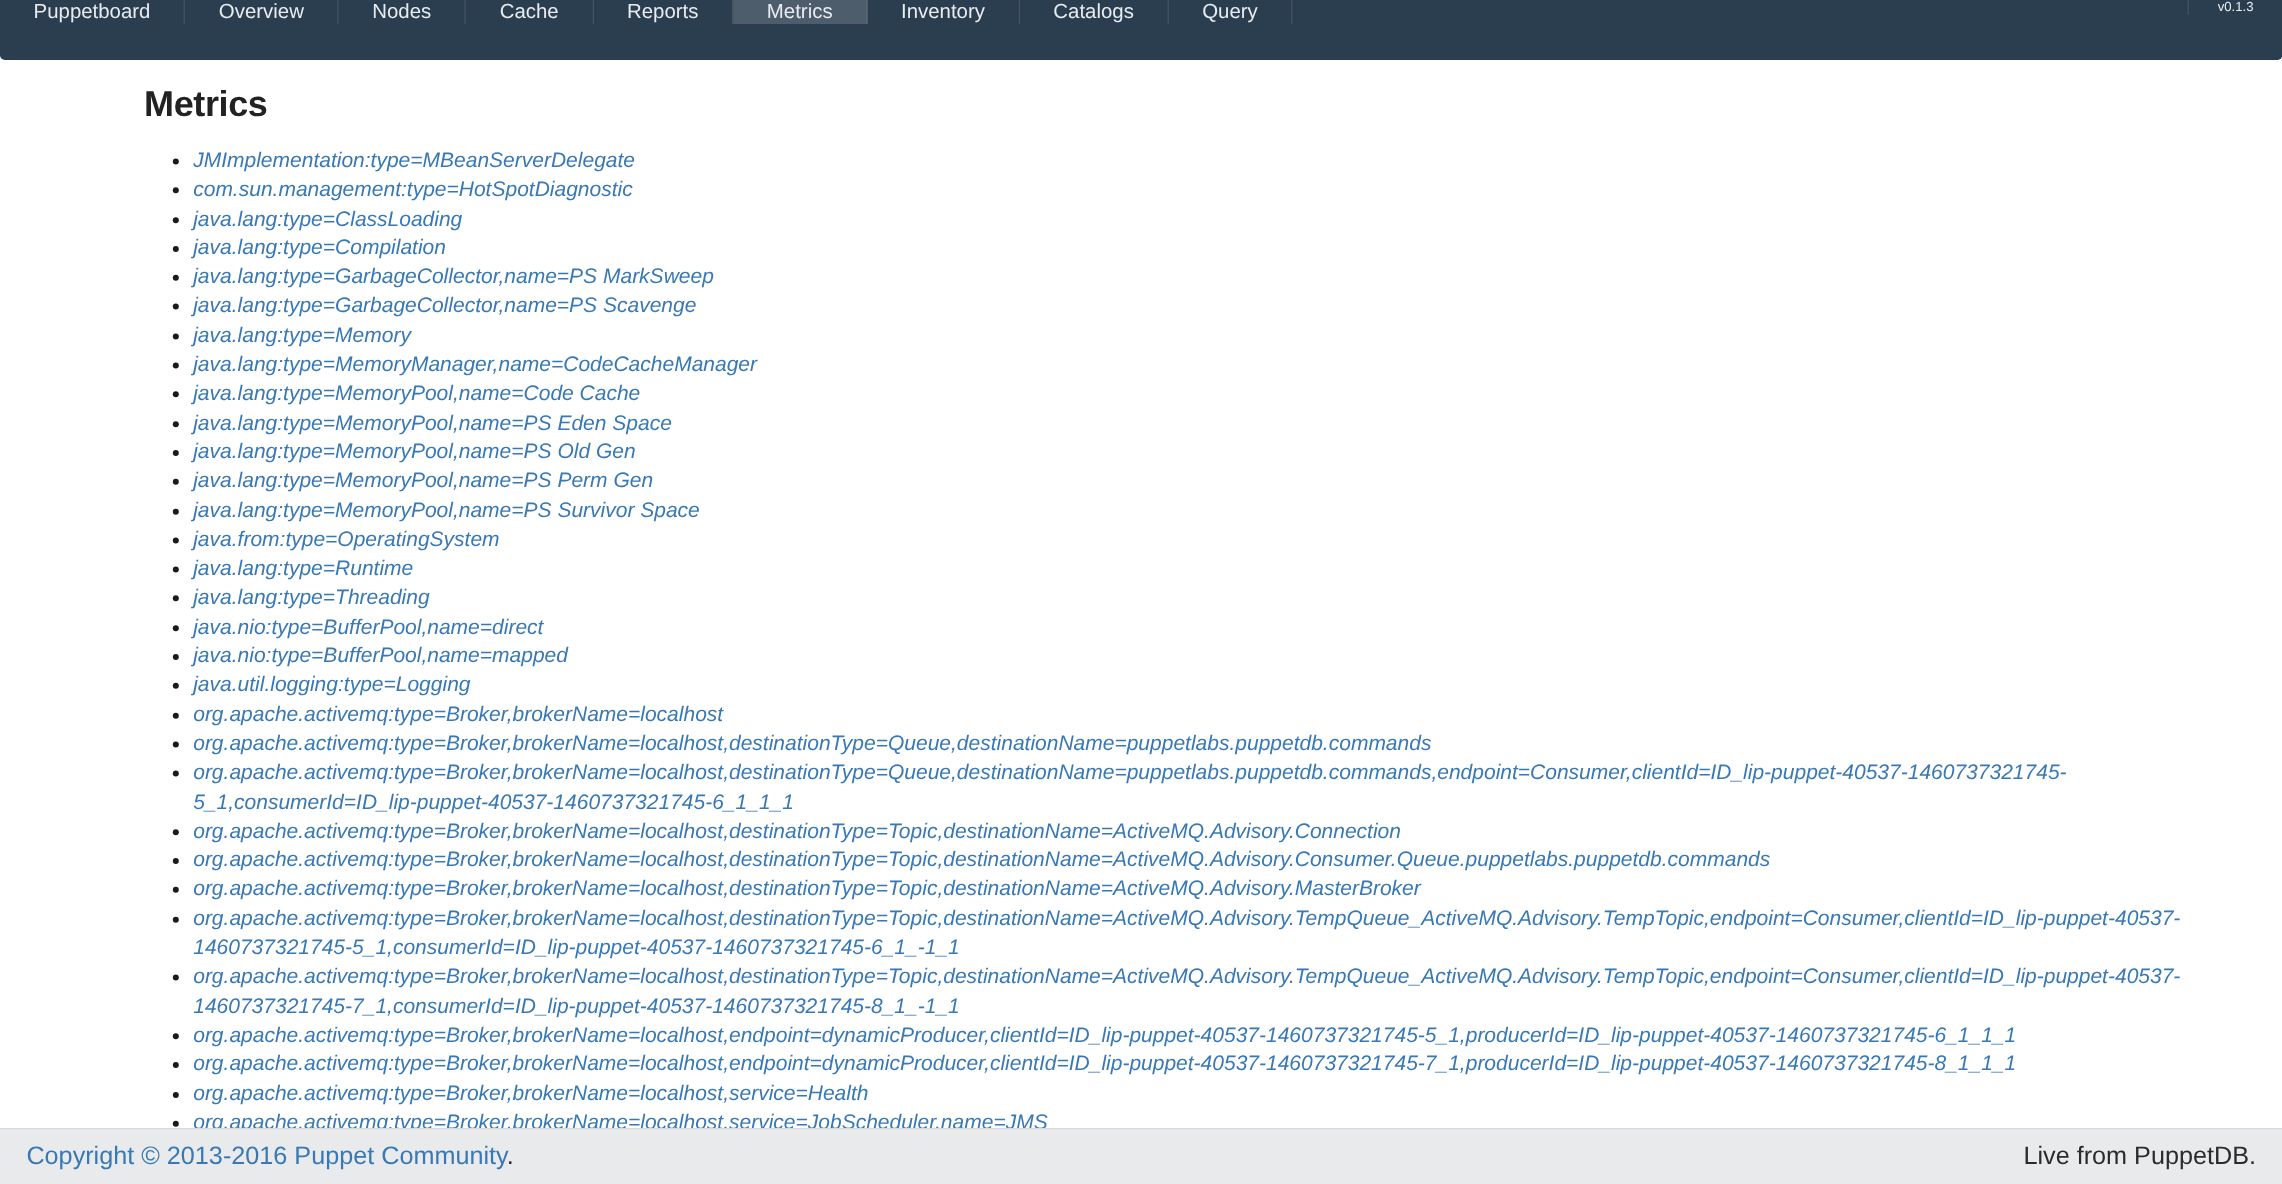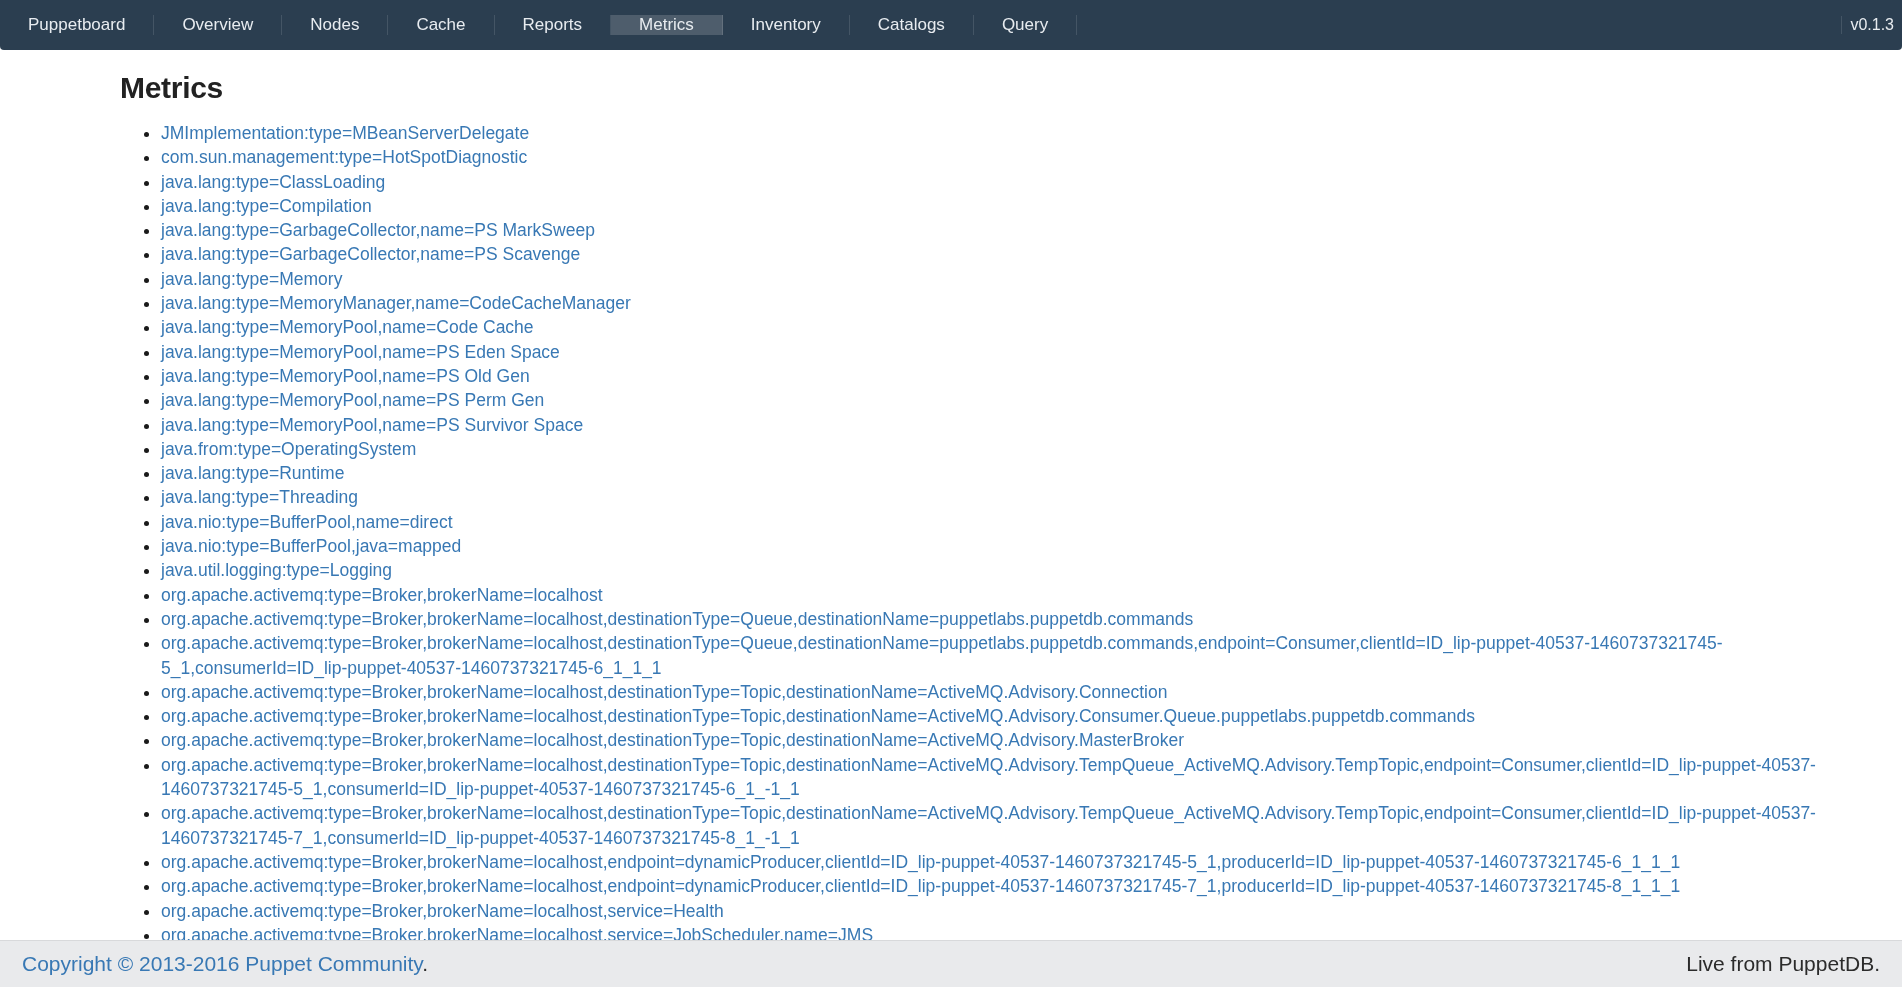--- a/index.html
+++ b/index.html
@@ -1,51 +1,51 @@
 <!DOCTYPE html>
 <html style="--navbar-bg: #2b3e50; --navbar-active: #4e5d6c; --navbar-text: #e8ecf0; --link-blue: #3878b4; --footer-bg: #e9eaec; --heading: #222222; --body-text: #1a1a1a;"><head>
 <meta charset="utf-8">
 <style>
   * { margin:0; padding:0; box-sizing:border-box; }
   html,body { width:1902px; height:987px; overflow:hidden; background:#fff;
               font-family:"Liberation Sans", sans-serif; }
 
   
   .navbar {
-    display:flex; align-items:center; justify-content:space-between;
+    display:flex; align-items:flex-start; justify-content:space-between;
     height:50px; background:var(--navbar-bg,#2b3e50);
     border-radius:0 0 4px 4px;
   }
   .nav-left { display:flex; align-items:stretch; }
   .nav-item {
     display:flex; align-items:center; gap:9px;
     padding:0 28px; font-size:17px; color:var(--navbar-text,#e8ecf0);
     text-decoration:none; border-right:1px solid rgba(255,255,255,0.12);
     white-space:nowrap; cursor:pointer;
   }
   .nav-item.active { background:var(--navbar-active,#4e5d6c); }
   .nav-version {
-    display:flex; align-items:center; padding:0 8px;
-    font-size:16px; color:var(--navbar-text,#e8ecf0);
+    display:flex; align-items:center; padding:0 24px;
+    font-size:11px; color:var(--navbar-text,#e8ecf0);
     border-left:1px solid rgba(255,255,255,0.12);
     margin-left:23px;
   }
   .caret {
     display:inline-block; width:0; height:0; margin-top:2px;
     border-left:6px solid transparent; border-right:6px solid transparent;
     border-top:6px solid var(--navbar-text,#e8ecf0);
   }
 
   
   .main { padding:21px 40px 0 120px; }
   h2.page-title {
     font-size:30px; font-weight:bold; color:var(--heading,#222);
     margin:0 0 14px 0; letter-spacing:-0.3px;
   }
-  ul.metric-list { margin:16px 0 0 0; padding-left:41px; }
+  ul.metric-list { margin:16px 0 0 0; padding-left:41px;font-style:italic; }
   ul.metric-list li {
     font-size:17.5px; line-height:24.3px; color:var(--body-text,#1a1a1a);
   }
   ul.metric-list a { color:var(--link-blue,#3878b4); text-decoration:none; cursor:pointer; }
 
   
   .footer {
     position:fixed; left:0; right:0; bottom:0; height:47px;
     background:var(--footer-bg,#e9eaec); border-top:1px solid #d8d9db;
     display:flex; align-items:center; justify-content:space-between;
@@ -102,21 +102,21 @@
       <li><a>java.lang:type=MemoryManager,name=CodeCacheManager</a></li>
       <li><a>java.lang:type=MemoryPool,name=Code Cache</a></li>
       <li><a>java.lang:type=MemoryPool,name=PS Eden Space</a></li>
       <li><a>java.lang:type=MemoryPool,name=PS Old Gen</a></li>
       <li><a>java.lang:type=MemoryPool,name=PS Perm Gen</a></li>
       <li><a>java.lang:type=MemoryPool,name=PS Survivor Space</a></li>
       <li><a>java.from:type=OperatingSystem</a></li>
       <li><a>java.lang:type=Runtime</a></li>
       <li><a>java.lang:type=Threading</a></li>
       <li><a>java.nio:type=BufferPool,name=direct</a></li>
-      <li><a>java.nio:type=BufferPool,java=mapped</a></li>
+      <li><a>java.nio:type=BufferPool,name=mapped</a></li>
       <li><a>java.util.logging:type=Logging</a></li>
       <li><a>org.apache.activemq:type=Broker,brokerName=localhost</a></li>
       <li><a>org.apache.activemq:type=Broker,brokerName=localhost,destinationType=Queue,destinationName=puppetlabs.puppetdb.commands</a></li>
       <li><a>org.apache.activemq:type=Broker,brokerName=localhost,destinationType=Queue,destinationName=puppetlabs.puppetdb.commands,endpoint=Consumer,clientId=ID_lip-puppet-40537-1460737321745-5_1,consumerId=ID_lip-puppet-40537-1460737321745-6_1_1_1</a></li>
       <li><a>org.apache.activemq:type=Broker,brokerName=localhost,destinationType=Topic,destinationName=ActiveMQ.Advisory.Connection</a></li>
       <li><a>org.apache.activemq:type=Broker,brokerName=localhost,destinationType=Topic,destinationName=ActiveMQ.Advisory.Consumer.Queue.puppetlabs.puppetdb.commands</a></li>
       <li><a>org.apache.activemq:type=Broker,brokerName=localhost,destinationType=Topic,destinationName=ActiveMQ.Advisory.MasterBroker</a></li>
       <li><a>org.apache.activemq:type=Broker,brokerName=localhost,destinationType=Topic,destinationName=ActiveMQ.Advisory.TempQueue_ActiveMQ.Advisory.TempTopic,endpoint=Consumer,clientId=ID_lip-puppet-40537-1460737321745-5_1,consumerId=ID_lip-puppet-40537-1460737321745-6_1_-1_1</a></li>
       <li><a>org.apache.activemq:type=Broker,brokerName=localhost,destinationType=Topic,destinationName=ActiveMQ.Advisory.TempQueue_ActiveMQ.Advisory.TempTopic,endpoint=Consumer,clientId=ID_lip-puppet-40537-1460737321745-7_1,consumerId=ID_lip-puppet-40537-1460737321745-8_1_-1_1</a></li>
       <li><a>org.apache.activemq:type=Broker,brokerName=localhost,endpoint=dynamicProducer,clientId=ID_lip-puppet-40537-1460737321745-5_1,producerId=ID_lip-puppet-40537-1460737321745-6_1_1_1</a></li>

